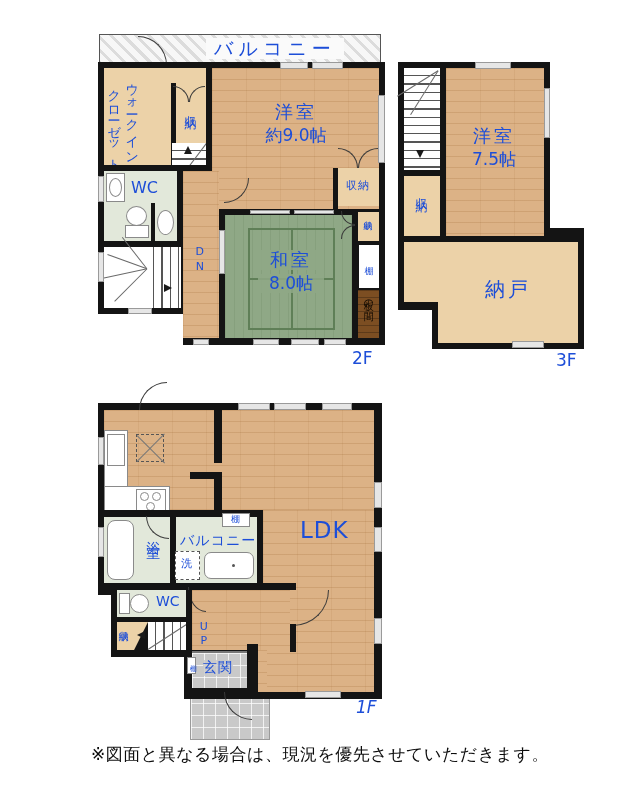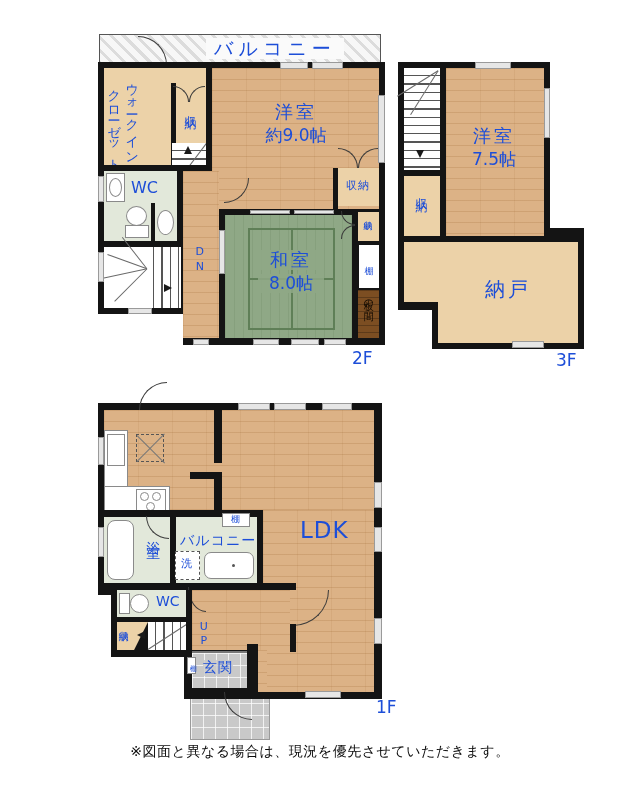--- a/index.html
+++ b/index.html
@@ -42,21 +42,21 @@
   .dash{position:absolute;background:#fff;border:1.5px dashed #555;box-sizing:border-box;}
   .tri{position:absolute;width:0;height:0;}
   .tri-up{border-left:4px solid transparent;border-right:4px solid transparent;border-bottom:8px solid #1a1a1a;}
   .tri-down{border-left:4px solid transparent;border-right:4px solid transparent;border-top:8px solid #1a1a1a;}
   .tri-right{border-top:4px solid transparent;border-bottom:4px solid transparent;border-left:8px solid #1a1a1a;}
   .tri-left{border-top:4px solid transparent;border-bottom:4px solid transparent;border-right:8px solid #1a1a1a;}
   .chev{position:absolute;width:11px;height:11px;border-top:1.5px solid #555;border-right:1.5px solid #555;transform:rotate(45deg);}
   .grid-tatami{position:absolute;border:2px solid #5f7f57;box-sizing:border-box;
        background-image:linear-gradient(#5f7f57,#5f7f57),linear-gradient(#5f7f57,#5f7f57);
        background-repeat:no-repeat;background-size:2px 100%,100% 2px;background-position:50% 0,0 50%;}
-  .note{position:absolute;width:640px;text-align:center;font-size:14px;letter-spacing:.5px;color:#0c0c0c;}
+  .note{position:absolute;width:640px;text-align:center;font-size:17px;letter-spacing:.5px;color:#0c0c0c;}
   .dot{position:absolute;width:3px;height:3px;background:#555;border-radius:50%;}
   .thinline{position:absolute;background:#777;}
 </style>
 </head>
 <body>
 
 <div id="stage">
 
   <div class="abs" style="left:0;top:0;width:400px;height:370px;">
 
@@ -263,17 +263,17 @@
     <div class="win" style="left:238px;top:33px;width:32px;height:7px;"></div>
     <div class="win" style="left:274px;top:33px;width:32px;height:7px;"></div>
     <div class="win" style="left:322px;top:33px;width:30px;height:7px;"></div>
     <div class="win" style="left:98px;top:67px;width:6px;height:28px;"></div>
     <div class="win" style="left:98px;top:157px;width:6px;height:30px;"></div>
     <div class="win" style="left:374px;top:112px;width:8px;height:26px;"></div>
     <div class="win" style="left:374px;top:157px;width:8px;height:25px;"></div>
     <div class="win" style="left:374px;top:248px;width:8px;height:26px;"></div>
     <div class="win" style="left:305px;top:321px;width:36px;height:7px;"></div>
 
-    <div class="lbl" style="left:376px;top:328px;font-size:17px;">1F</div>
+    <div class="lbl" style="left:356px;top:328px;font-size:17px;font-style:italic;">1F</div>
   </div>
 
   <div class="note" style="left:0;top:743px;">※図面と異なる場合は、現況を優先させていただきます。</div>
 </div>
 
 </body></html>

